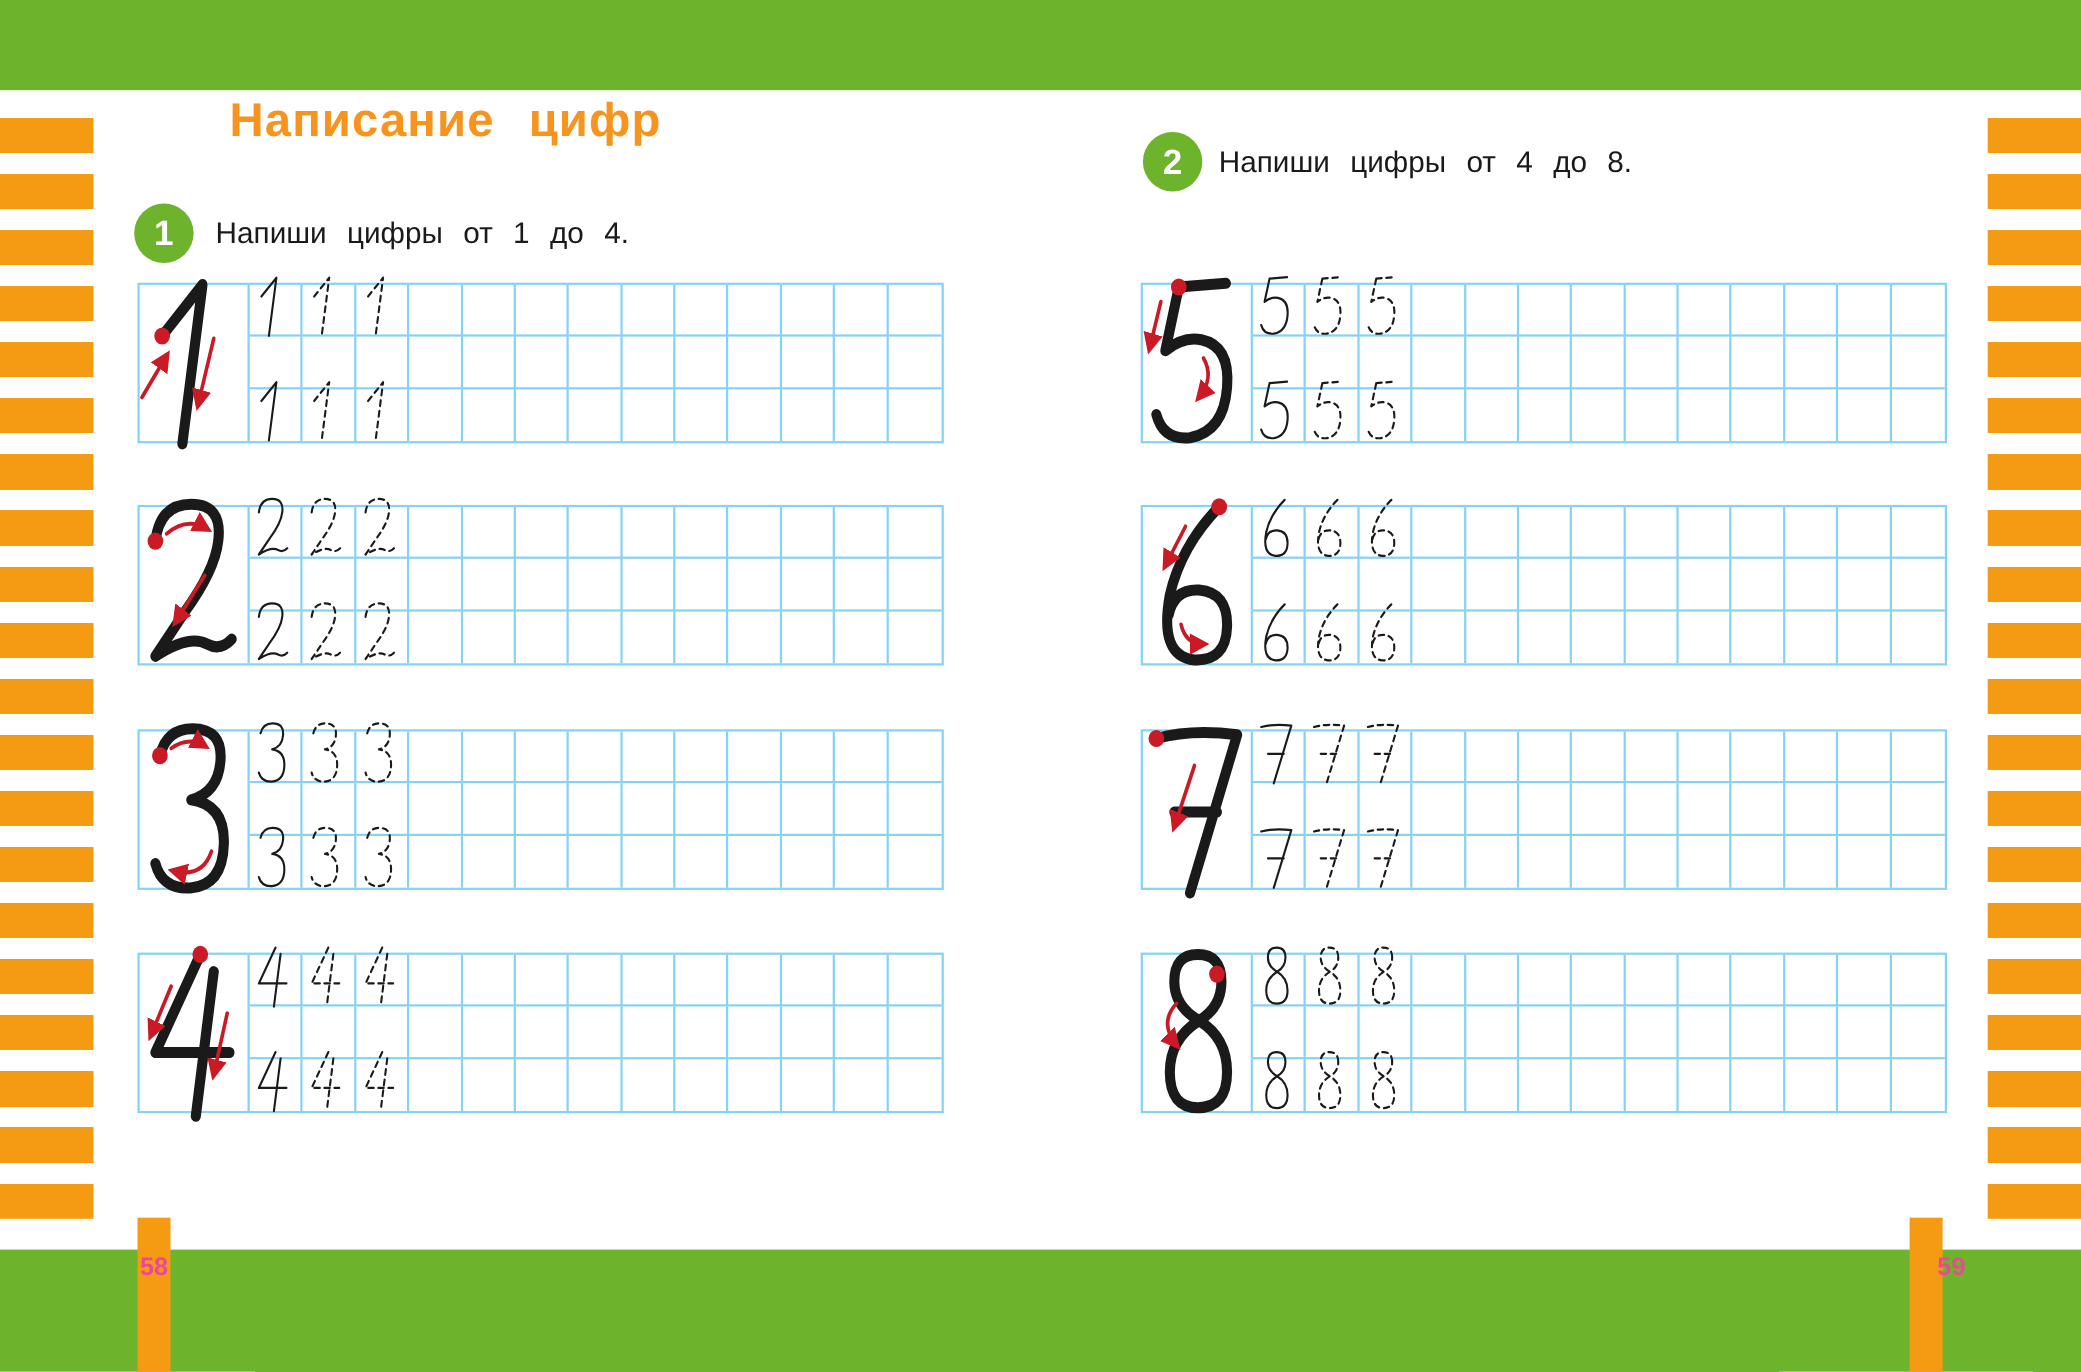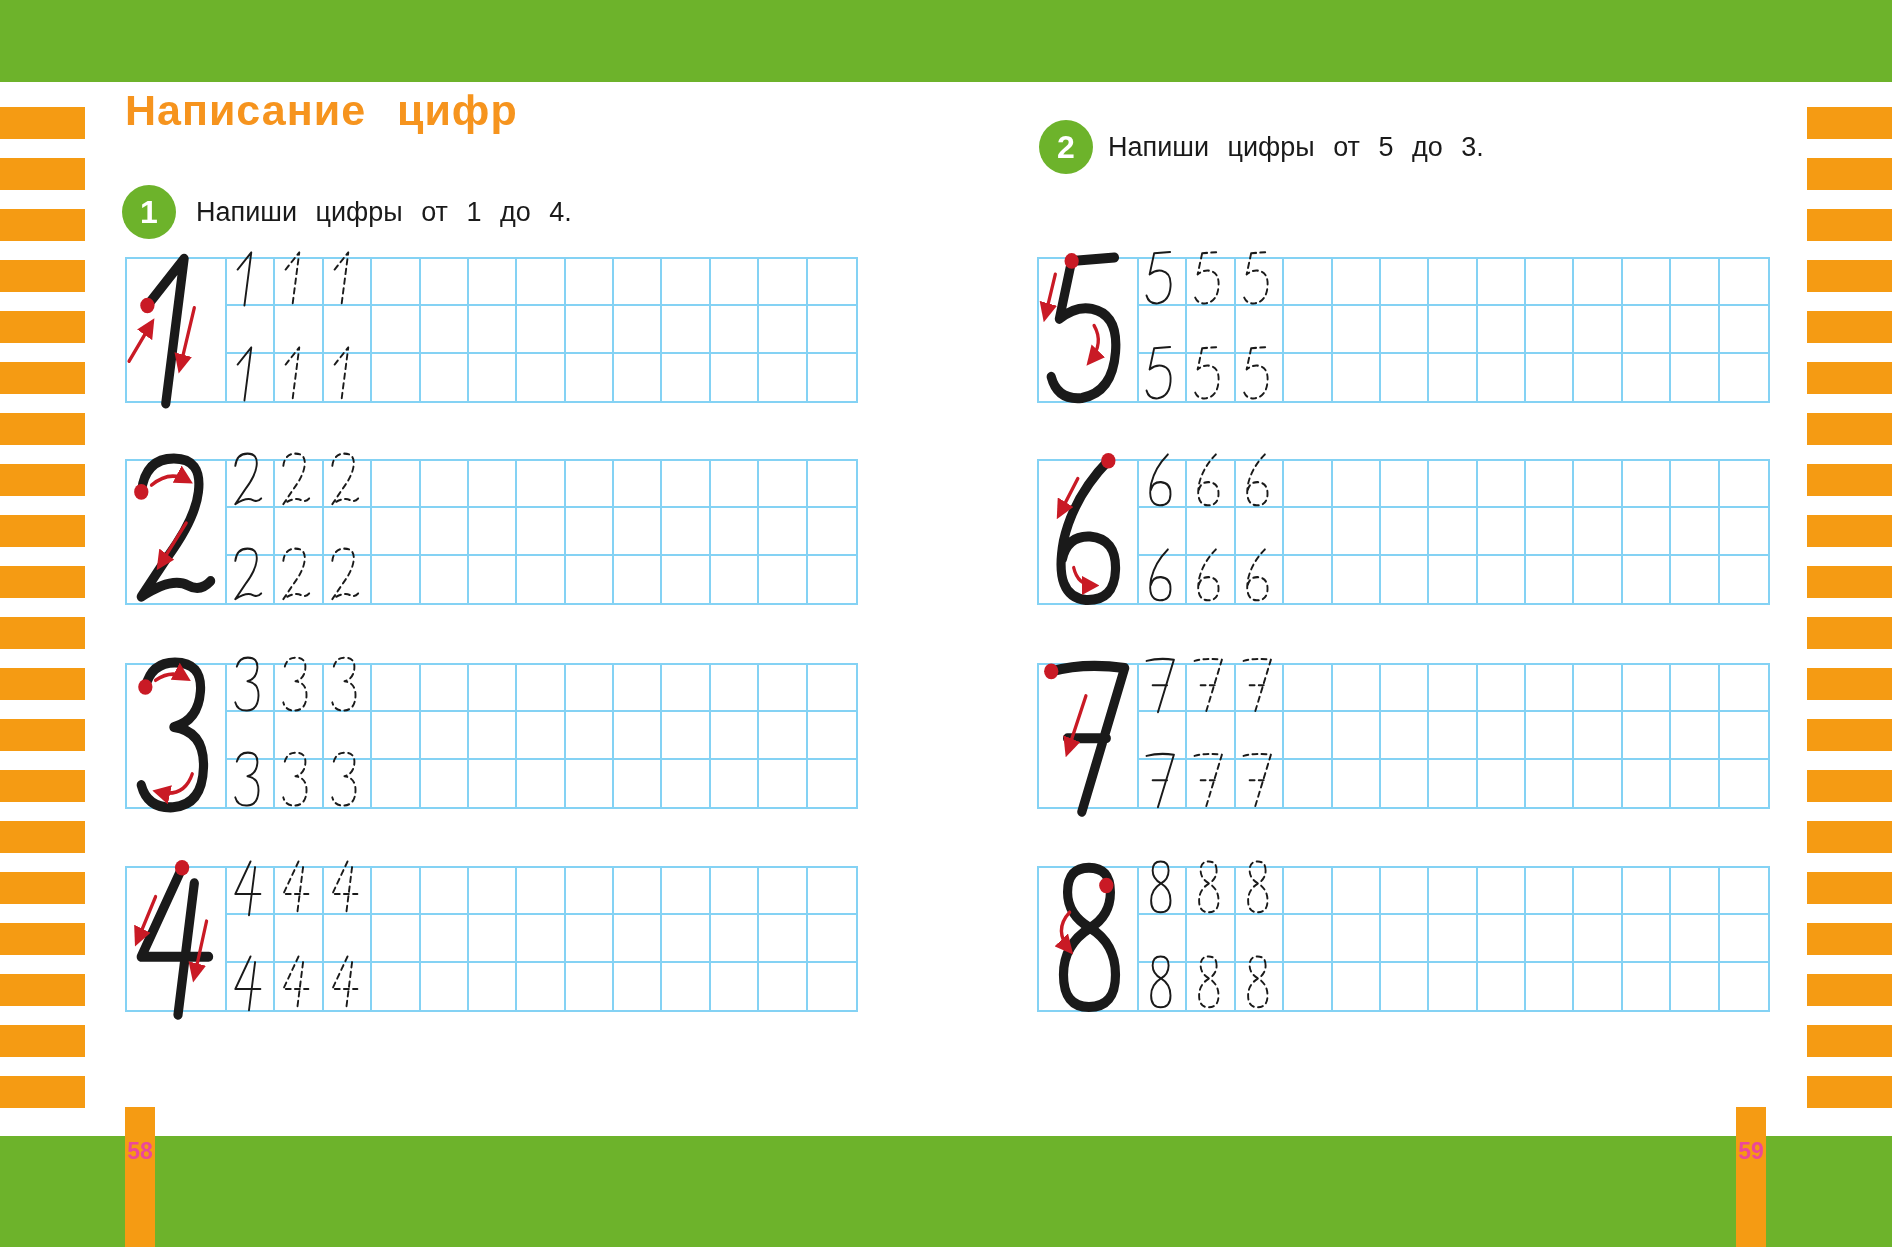--- a/index.html
+++ b/index.html
@@ -15,23 +15,23 @@
   .stripes{top:107px;height:1001px;width:85px;
     background:repeating-linear-gradient(180deg,var(--orange) 0 32px,transparent 32px 51px);}
   .stripes-left{left:0;}
   .stripes-right{left:1807px;}
   
   .tab{top:1107px;width:30px;height:140px;background:var(--orange);}
   .tab-left{left:125px;}
   .tab-right{left:1736px;}
   .pagenum{top:1138px;width:30px;text-align:center;color:#ec4899;font-weight:bold;font-size:23px;z-index:5;}
   .pagenum-left{left:125px;}
-  .pagenum-right{left:1736px;}
+  .pagenum-right{left:1736px;padding-left:23px;}
   
-  .title{left:125px;top:86px;width:560px;margin:0;
+  .title{left:125px;top:86px;width:560px;margin:0;text-align:center;
     font-size:43px;font-weight:bold;color:var(--title_orange);letter-spacing:1px;word-spacing:18px;}
   .task-circle{width:54px;height:54px;border-radius:50%;background:var(--green);
     color:#fff;font-weight:bold;font-size:32px;display:flex;align-items:center;justify-content:center;}
   .tc1{left:122px;top:185px;}
   .tc2{left:1039px;top:120px;}
   .task-text{font-size:27px;color:var(--ink);word-spacing:11px;}
   .tt1{left:196px;top:197px;}
   .tt2{left:1108px;top:132px;}
   
   .digit-block{position:absolute;width:733px;height:146px;box-sizing:border-box;
@@ -65,21 +65,21 @@
 <div class="abs bar-top"></div>
 <div class="abs stripes stripes-left"></div>
 <div class="abs stripes stripes-right"></div>
 
 <h1 class="abs title">Написание цифр</h1>
 
 <div class="abs task-circle tc1">1</div>
 <div class="abs task-text tt1">Напиши  цифры  от  1  до  4.</div>
 
 <div class="abs task-circle tc2">2</div>
-<div class="abs task-text tt2">Напиши  цифры  от  5  до  3.</div>
+<div class="abs task-text tt2">Напиши  цифры  от  4  до  8.</div>
 
 <div class="digit-block pb0">
     <div class="bigcell">
       <svg class="big-digit" viewBox="0 0 100 140" preserveAspectRatio="none">
         <path class="stroke" d="M 20 48 L 56 6 L 38 136"></path>
         <path class="guide" d="M 2 98 L 24 64" marker-end="url(#ah)"></path>
         <path class="guide" d="M 66 50 L 52 104" marker-end="url(#ah)"></path>
         <circle class="dot" cx="20" cy="48" r="7"></circle>
       </svg>
     </div>

